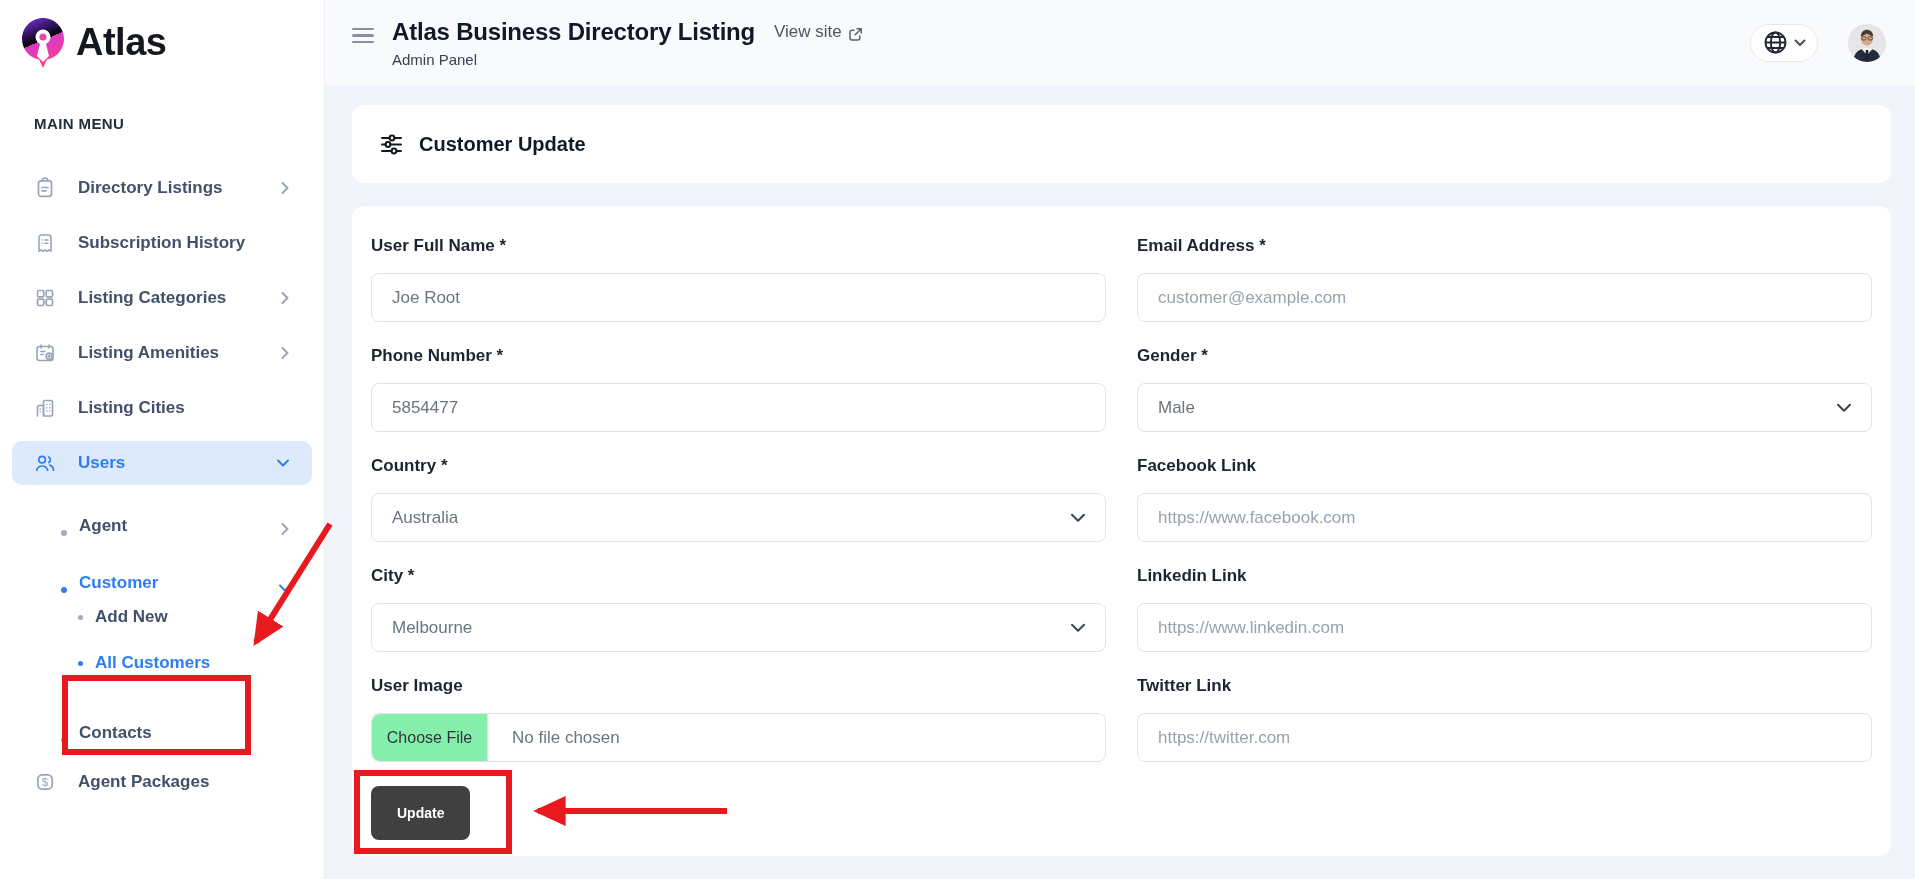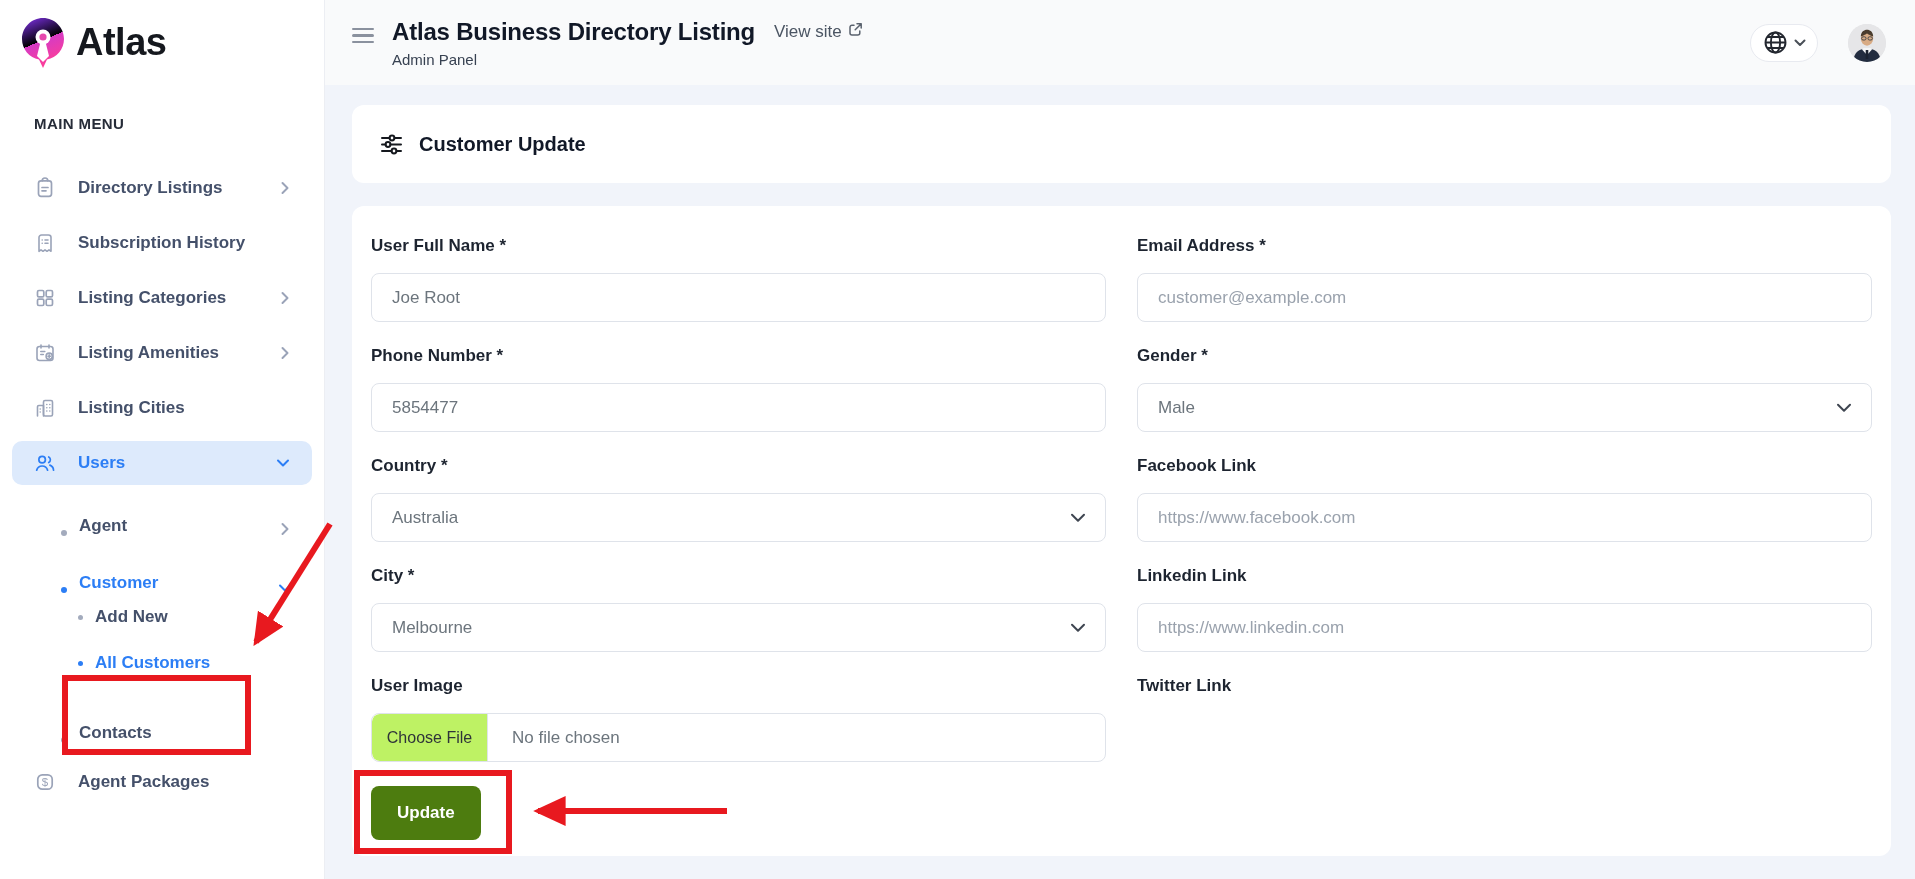--- a/index.html
+++ b/index.html
@@ -33,41 +33,41 @@
   .sub2-item.blue .dot { background:#2c7ef5; }
   .mt6 { margin-top:6px; } .mt22 { margin-top:22px; } .mt17 { margin-top:17px; } .mt12 { margin-top:12px; }
   
   .main { flex:1; display:flex; flex-direction:column; min-width:0; }
   .topbar { height:85px; background:#f9fafb; display:flex; align-items:center; padding:0 29px 0 27px; }
   .burger { width:22px; display:flex; flex-direction:column; gap:4px; cursor:pointer; margin-top:-14px; }
   .burger span { display:block; height:2.5px; border-radius:2px; background:#8a919e; }
   .head-text { margin-left:18px; }
   .head-row { display:flex; align-items:center; gap:19px; }
   .app-title { font-size:24px; font-weight:700; color:#111827; letter-spacing:-0.2px; line-height:28px; }
-  .view-site { display:flex; align-items:flex-start; gap:6px; font-size:17px; color:#4b5563; cursor:pointer; }
+  .view-site { display:flex; align-items:flex-end; gap:6px; font-size:17px; color:#4b5563; cursor:pointer; }
   .subtitle { font-size:15px; color:#374151; margin-top:5px; }
   .top-right { margin-left:auto; display:flex; align-items:center; gap:30px; }
   .lang-pill { height:38px; width:68px; background:#ffffff; border:1px solid #e8eaf0; border-radius:19px; display:flex; align-items:center; justify-content:center; gap:6px; cursor:pointer; }
   .avatar { width:38px; height:38px; border-radius:50%; overflow:hidden; background:#e3e4e6; cursor:pointer; flex:none; }
   .content { flex:1; padding:20px 24px 0 27px; }
   .title-card { background:#ffffff; border-radius:12px; height:78px; display:flex; align-items:center; gap:15px; padding:0 27px;text-align:center; }
   .page-title { font-size:20px; font-weight:700; color:#111827; }
   .form-card { background:#ffffff; border-radius:12px; margin-top:23px; padding:30px 19px 16px 19px; }
   .form-grid { display:grid; grid-template-columns:1fr 1fr; column-gap:31px; row-gap:24px; }
   .f-label { display:block; font-size:17px; font-weight:700; color:#1d2430; line-height:20px; margin-bottom:17px; }
   .control { width:100%; height:49px; border:1px solid #dfe3ea; border-radius:8px; background:#fff; font-family:inherit; font-size:17px; color:#6c757d; padding:0 20px; outline:none; }
   .control::placeholder { color:#9aa2ad; opacity:1; }
   .select { position:relative; display:flex; align-items:center; cursor:pointer; }
   .select .sel-text { color:#6c757d; font-size:17px; }
   .select .sel-chev { position:absolute; right:19px; top:50%; transform:translateY(-50%); display:flex; }
   .file-ctl { display:flex; align-items:stretch; padding:0; overflow:hidden; cursor:pointer; }
-  .file-btn { width:116px; flex:none; background:#bef264; border-right:1px solid #dfe3ea; display:flex; align-items:center; justify-content:center; font-size:16px; color:#2f3439; border-radius:8px 0 0 8px; }
+  .file-btn { width:116px; flex:none; background:#86efac; border-right:1px solid #dfe3ea; display:flex; align-items:center; justify-content:center; font-size:16px; color:#2f3439; border-radius:8px 0 0 8px; }
   .file-status { display:flex; align-items:center; padding-left:24px; font-size:17px; color:#6c757d; }
   .submit-row { grid-column:1; }
-  .btn-primary { height:54px; padding:0 26px; background:#4d7c0f; border:none; border-radius:8px; color:#ffffff; font-family:inherit; font-size:17px; font-weight:600; cursor:pointer; }
+  .btn-primary { height:54px; padding:0 26px; background:#404040; border:none; border-radius:8px; color:#ffffff; font-family:inherit; font-size:14px; font-weight:600; cursor:pointer; }
   
   .overlay { position:absolute; inset:0; width:1915px; height:879px; pointer-events:none; z-index:60; }
 </style>
 </head>
 <body>
 
 <aside class="sidebar">
   <div class="logo">
     <span style="display:flex;">
       <svg width="54" height="56" viewBox="0 0 54 56">
@@ -361,20 +361,21 @@
 
         <div class="field">
           <label class="f-label">User Image</label>
           <div class="control file-ctl">
             <span class="file-btn">Choose File</span>
             <span class="file-status">No file chosen</span>
           </div>
         </div>
         <div class="field">
           <label class="f-label">Twitter Link</label>
+          <input class="control" type="text" placeholder="https://twitter.com" style="">
         </div>
 
         <div class="submit-row">
           <button class="btn-primary">Update</button>
         </div>
       </div>
     </div>
   </div>
 </div>
 

